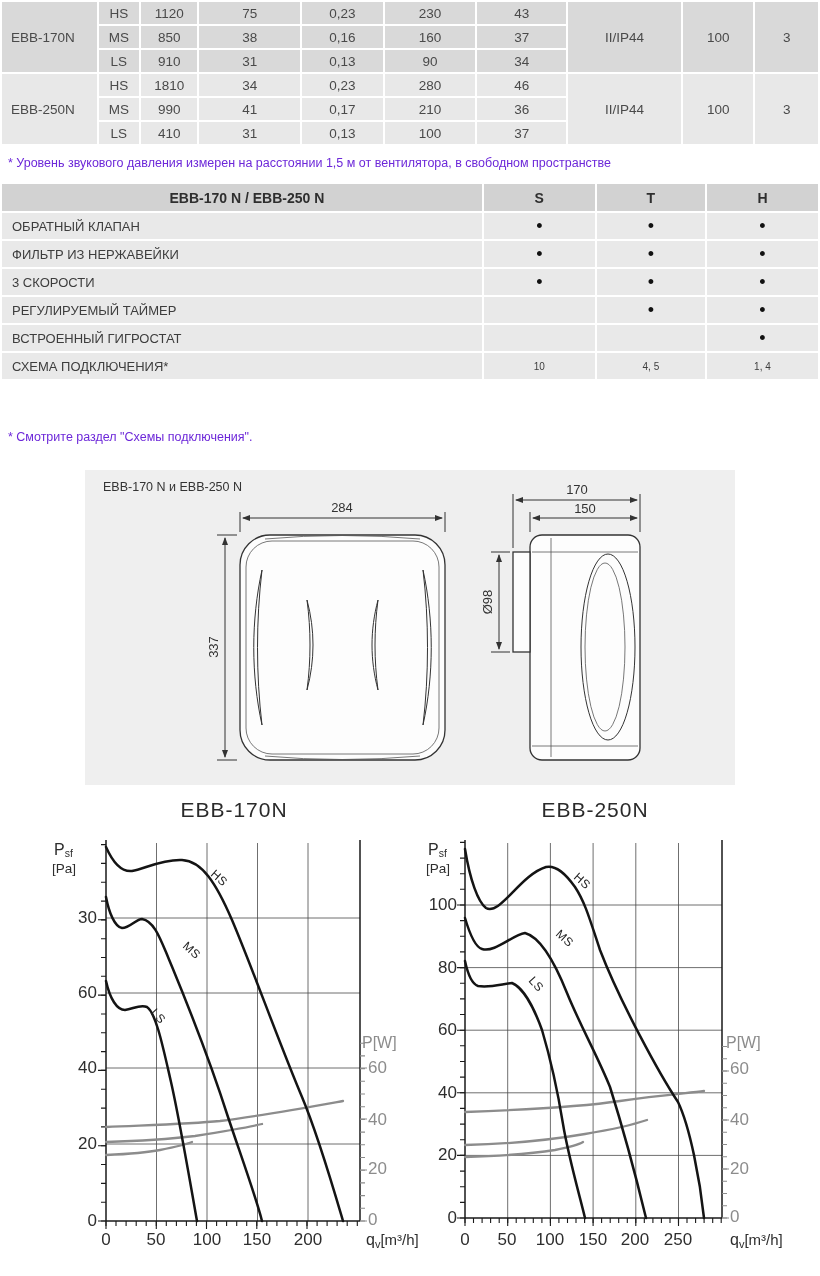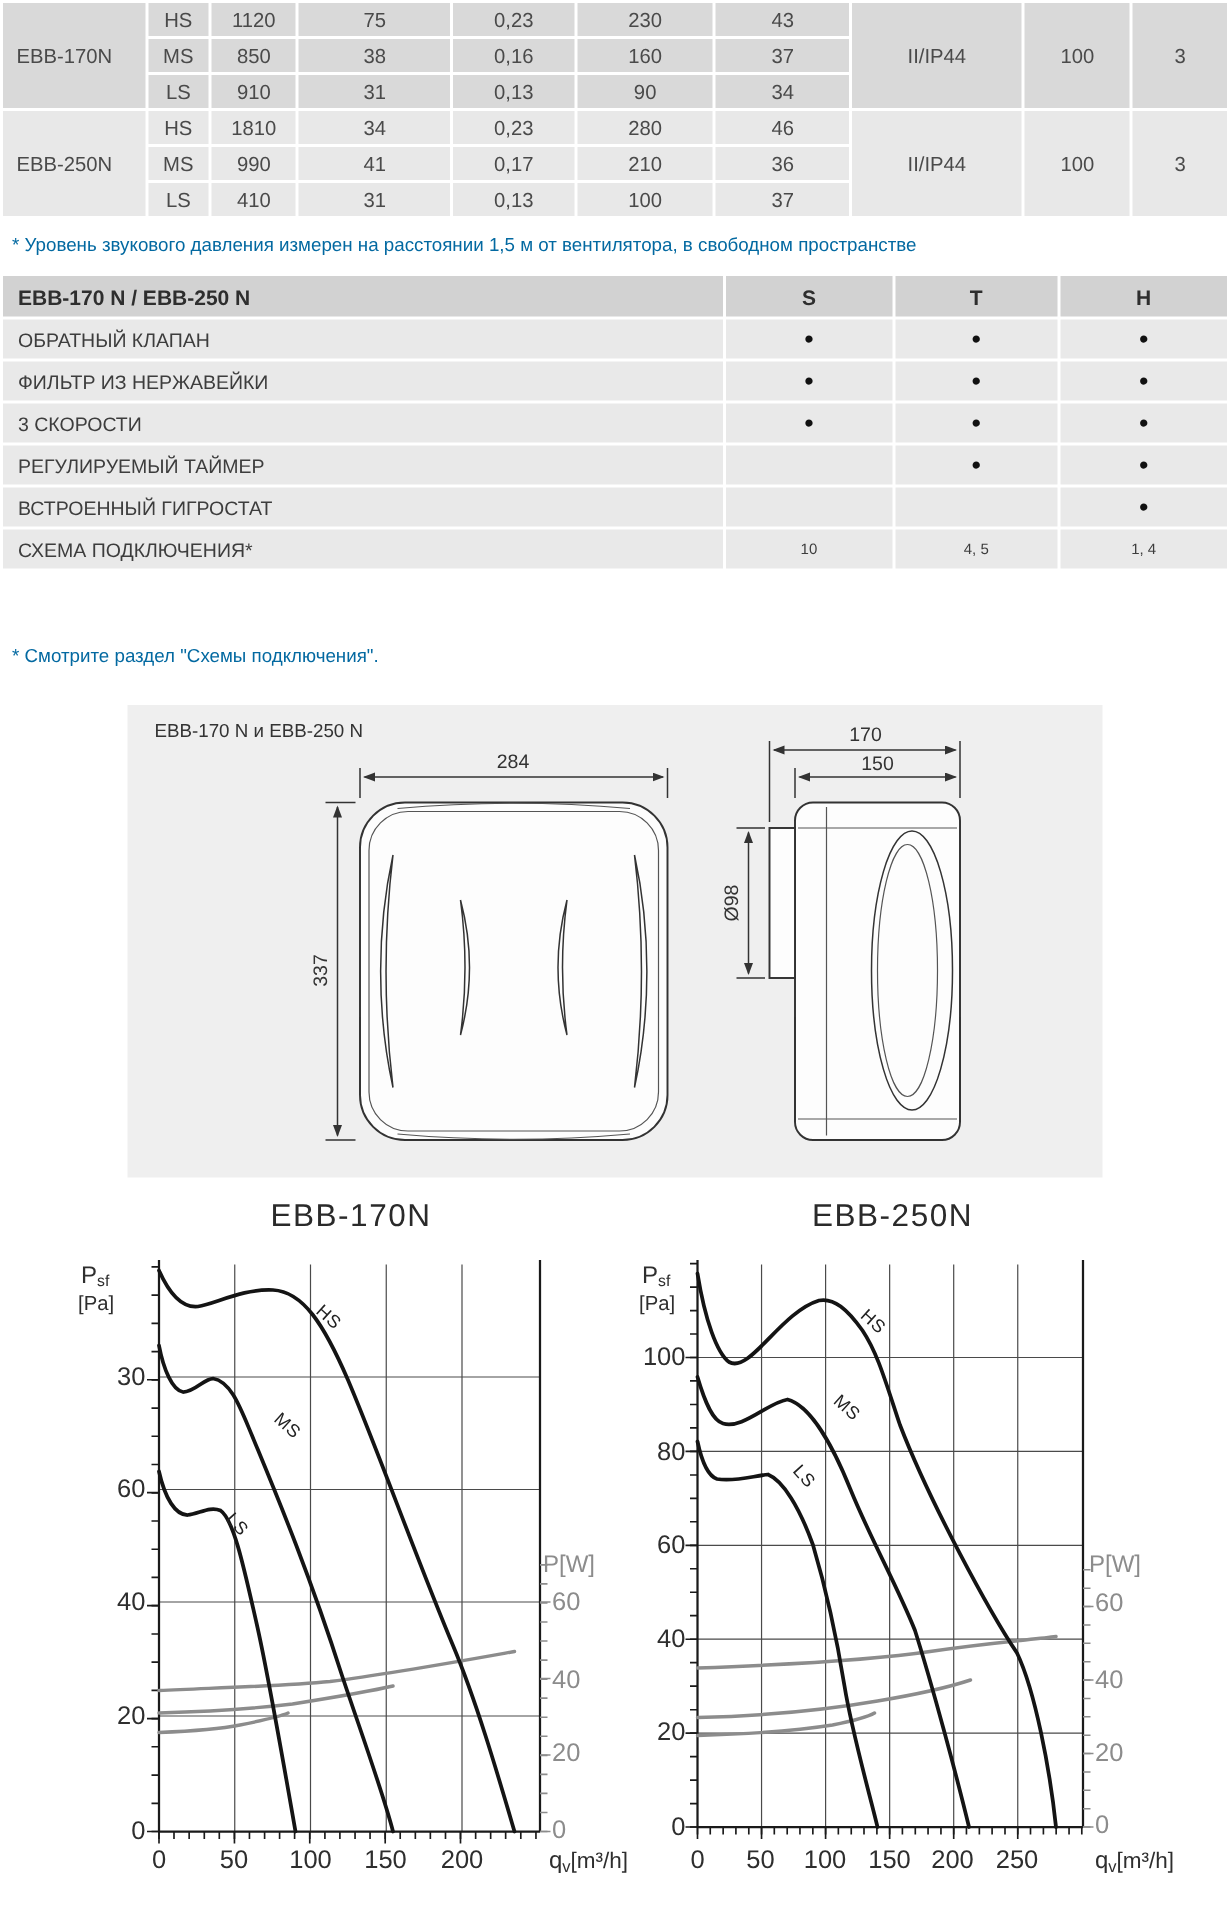--- a/index.html
+++ b/index.html
@@ -5,25 +5,25 @@
   html,body{margin:0;padding:0;background:#fff;}
   #page{position:relative;width:820px;height:1276px;background:#fff;overflow:hidden;
         font-family:"Liberation Sans",sans-serif;}
   
   table.spec{position:absolute;left:0;top:0;width:820px;border-collapse:separate;border-spacing:2px;table-layout:fixed;}
   table.spec td{height:22px;text-align:center;font-size:13.5px;color:#4a4a4a;padding:0;}
   table.spec tr.g0 td{background:#d9d9d9;}
   table.spec tr.g1 td{background:#e8e8e8;}
   table.spec td.model{text-align:left;padding-left:9px;}
   
-  .footnote{position:absolute;font-size:12.5px;color:#0369a1;}
+  .footnote{position:absolute;font-size:12.5px;color:#6d28d9;}
   
   table.feat{position:absolute;left:0;top:182px;width:820px;border-collapse:separate;border-spacing:2px;table-layout:fixed;}
   table.feat th{background:#d2d2d2;height:27px;font-size:14px;color:#2e2e2e;text-align:center;padding:0;font-weight:bold;}
-  table.feat th.label{text-align:left;padding-left:10px;}
+  table.feat th.label{text-align:center;padding-left:10px;}
   table.feat td{background:#e9e9e9;height:26px;font-size:13px;color:#3d3d3d;text-align:center;padding:0;}
   table.feat td.label{text-align:left;padding-left:10px;}
   table.feat td.dot{font-size:18px;line-height:10px;color:#111;}
   table.feat td.num{font-size:10px;}
   
   #panel{position:absolute;left:85px;top:470px;width:650px;height:315px;background:#efefef;text-align:right;}
   #panel svg{display:block;}
   .dline{stroke:#333;stroke-width:1;fill:none;}
   .dthin{stroke:#555;stroke-width:0.8;fill:none;}
   .dbody{stroke:#333;stroke-width:1.3;fill:#fdfdfd;}

